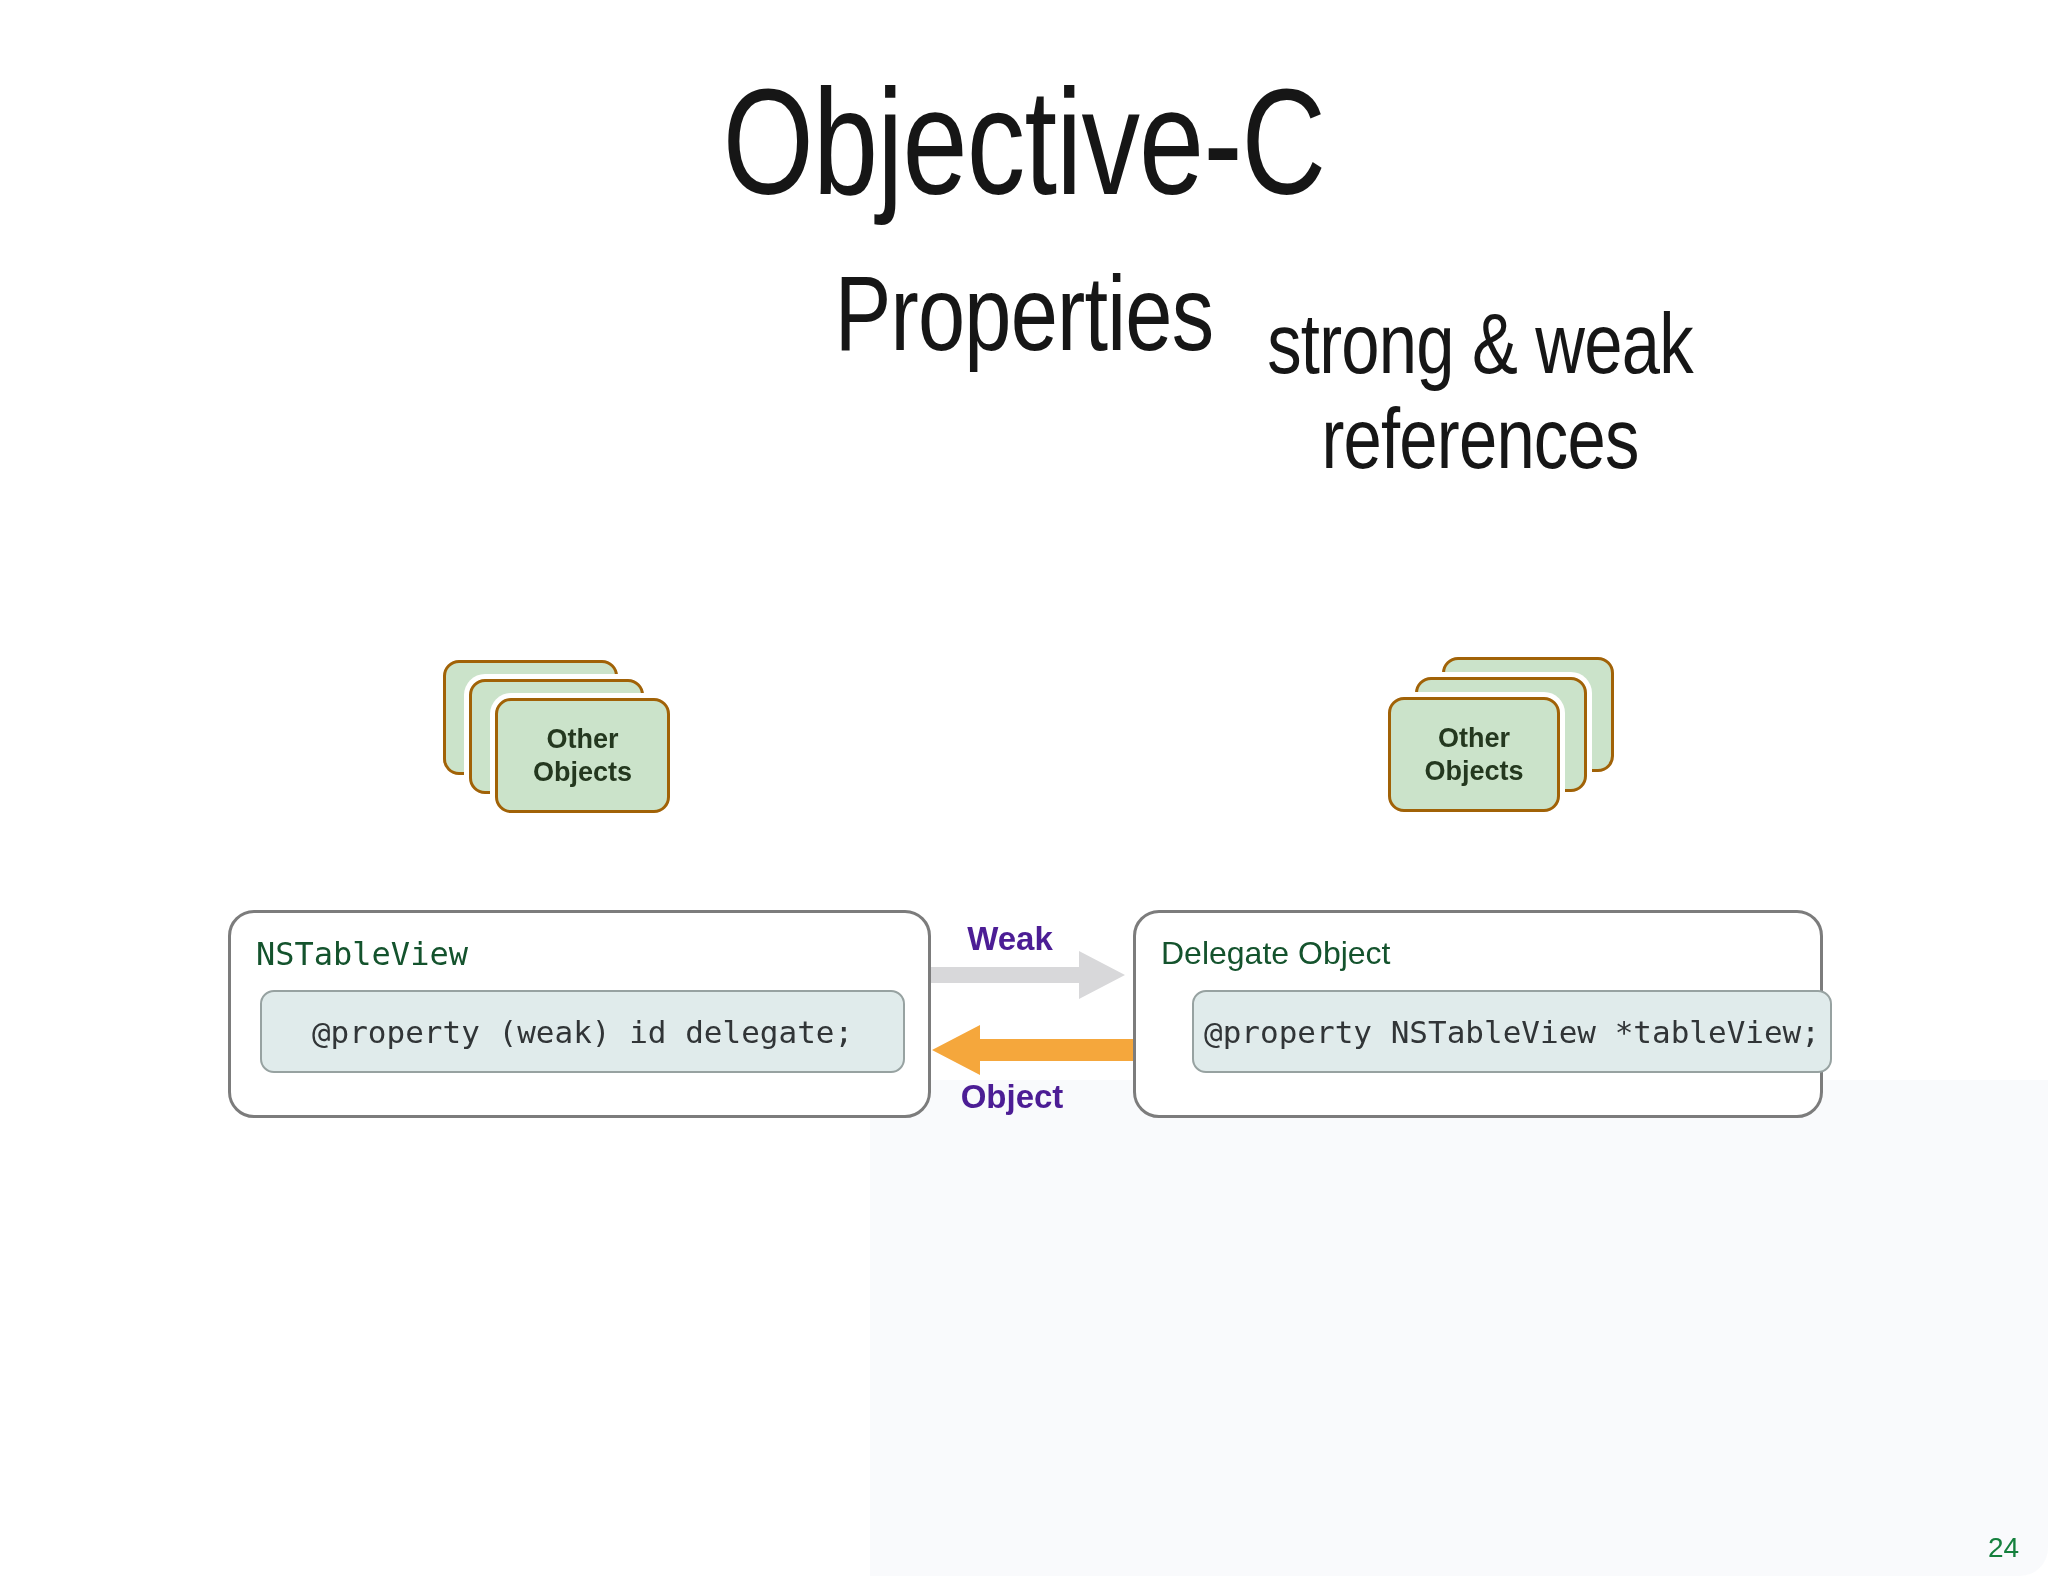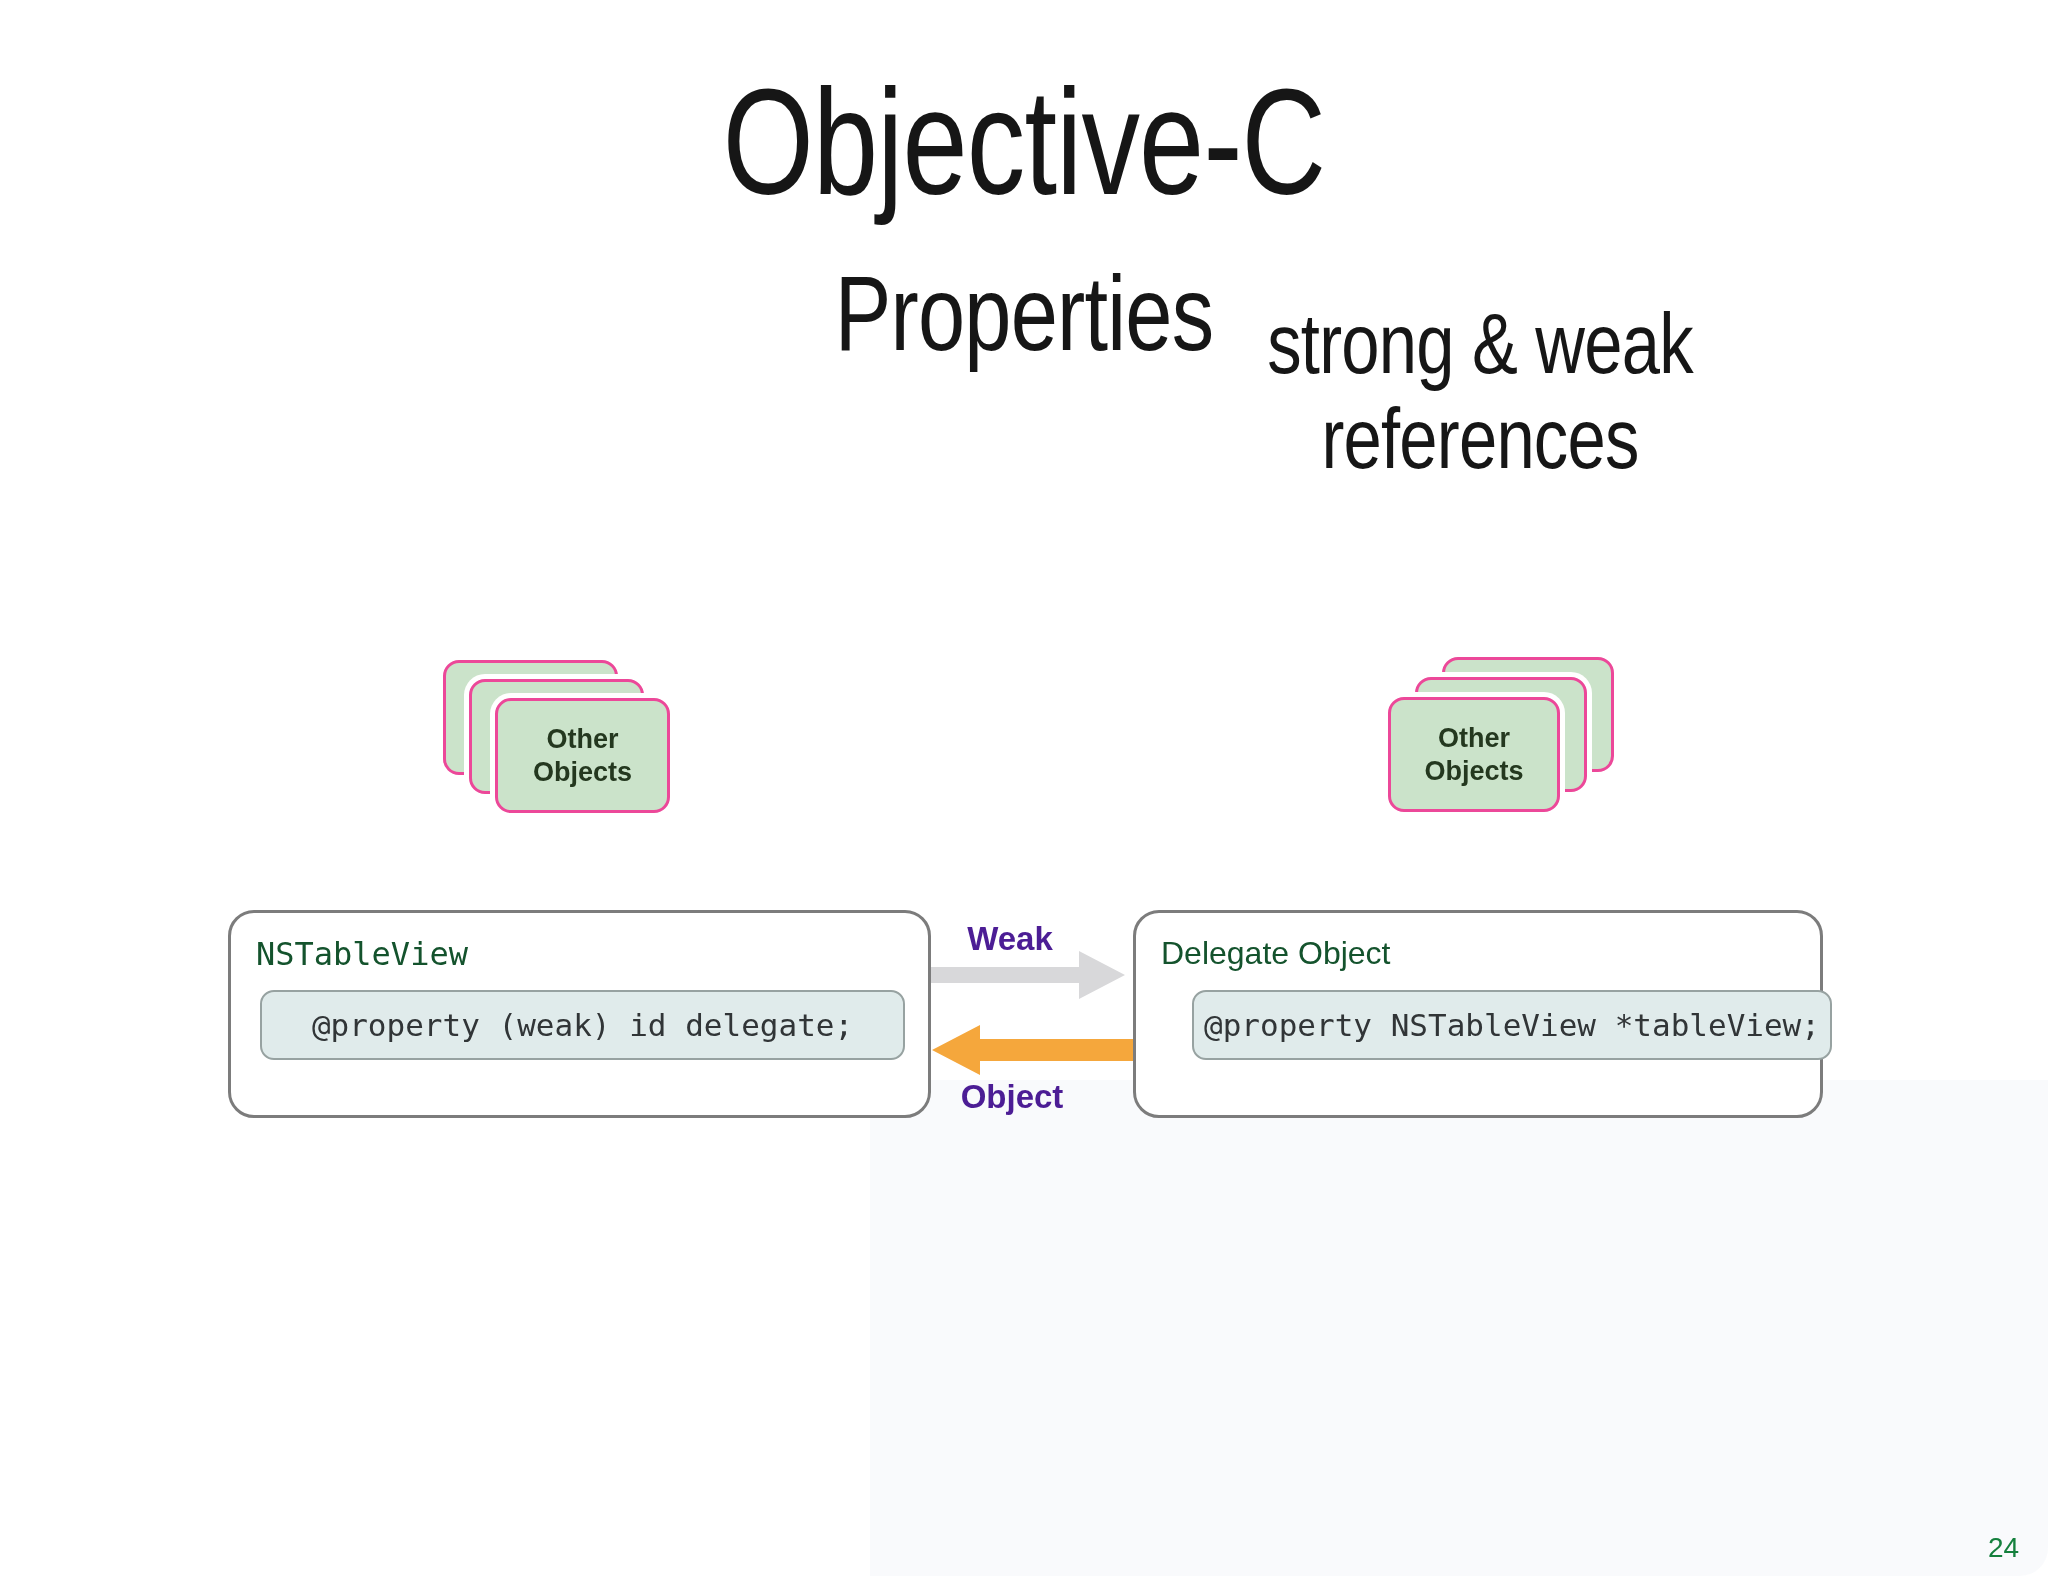--- a/index.html
+++ b/index.html
@@ -22,21 +22,21 @@
     transform:scaleX(0.80);color:#161616;z-index:2;
   }
   .tagline{
     position:absolute;left:1040px;top:296px;width:880px;text-align:center;
     font-size:86px;font-weight:300;line-height:1.1;letter-spacing:-1px;
     transform:scaleX(0.80);color:#161616;z-index:2;
   }
   
   .card{
     position:absolute;width:175px;height:115px;border-radius:16px;
-    border:3px solid #ec4899;background:#cbe3ca;
+    border:3px solid #a16207;background:#cbe3ca;
     box-shadow:0 0 0 5px #ffffff;box-sizing:border-box;
     display:flex;align-items:center;justify-content:center;
   }
   .card-label{
     font-size:27px;font-weight:700;line-height:1.22;color:#24381f;
     text-align:center;white-space:pre-line;
   }
   
   .l-card-back {left:443px;top:660px;z-index:1;}
   .l-card-mid  {left:469px;top:679px;z-index:2;}
@@ -51,21 +51,21 @@
     border:3px solid #7c7c7c;background:#ffffff;box-sizing:border-box;z-index:3;
   }
   .box-left{left:228px;width:703px;}
   .box-right{left:1133px;width:690px;}
   .box-title{
     position:absolute;left:25px;top:22px;font-size:32px;color:#14532d;
   }
   .box-title.mono{font-family:"DejaVu Sans Mono","Liberation Mono",monospace;}
   .box-title.sans{font-family:Liberation Sans, sans-serif;}
   .code-well{
-    position:absolute;top:77px;height:70px;border-radius:14px;
+    position:absolute;top:77px;height:83px;border-radius:14px;
     border:2px solid #97a2a1;background:#e0ebeb;box-sizing:border-box;
     display:flex;align-items:center;justify-content:center;
   }
   .box-left  .code-well{left:29px;width:645px;}
   .box-right .code-well{left:24px;width:640px;margin-left:32px;}
   .code-text{
     font-family:"DejaVu Sans Mono","Liberation Mono",monospace;
     font-size:31px;color:#313537;white-space:nowrap;
   }
   

